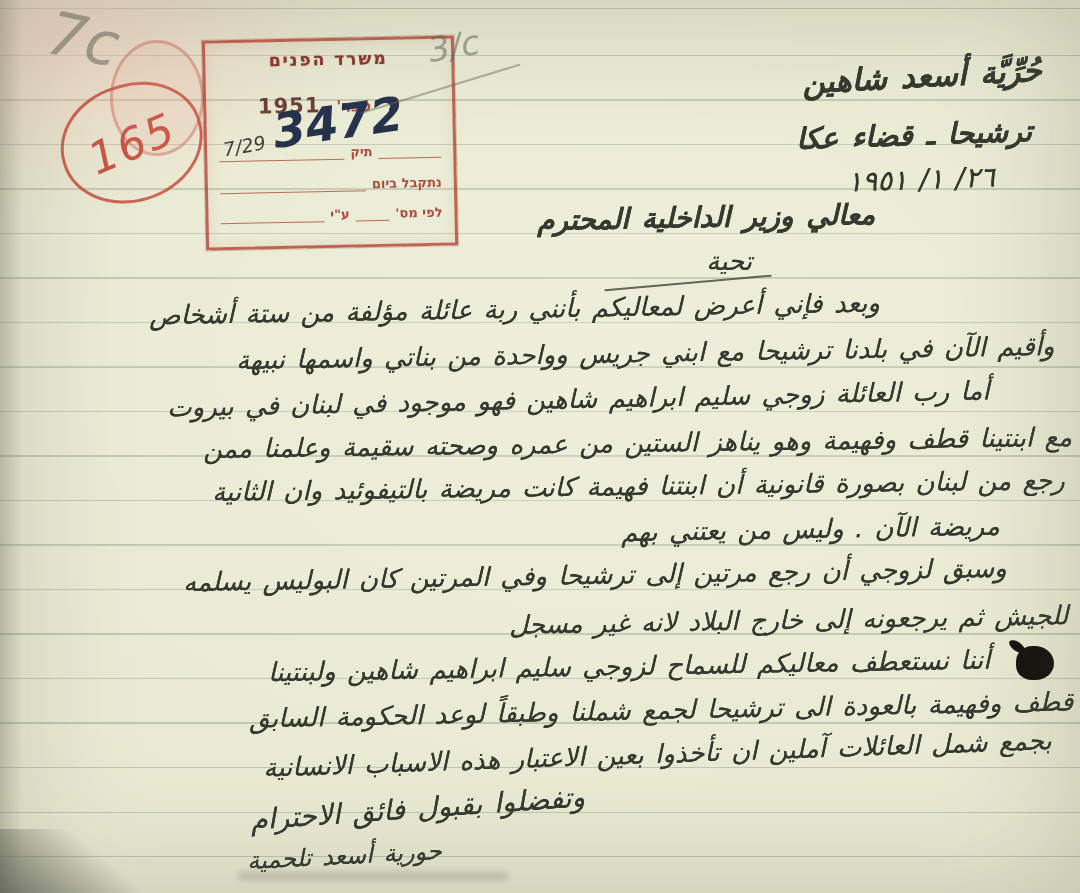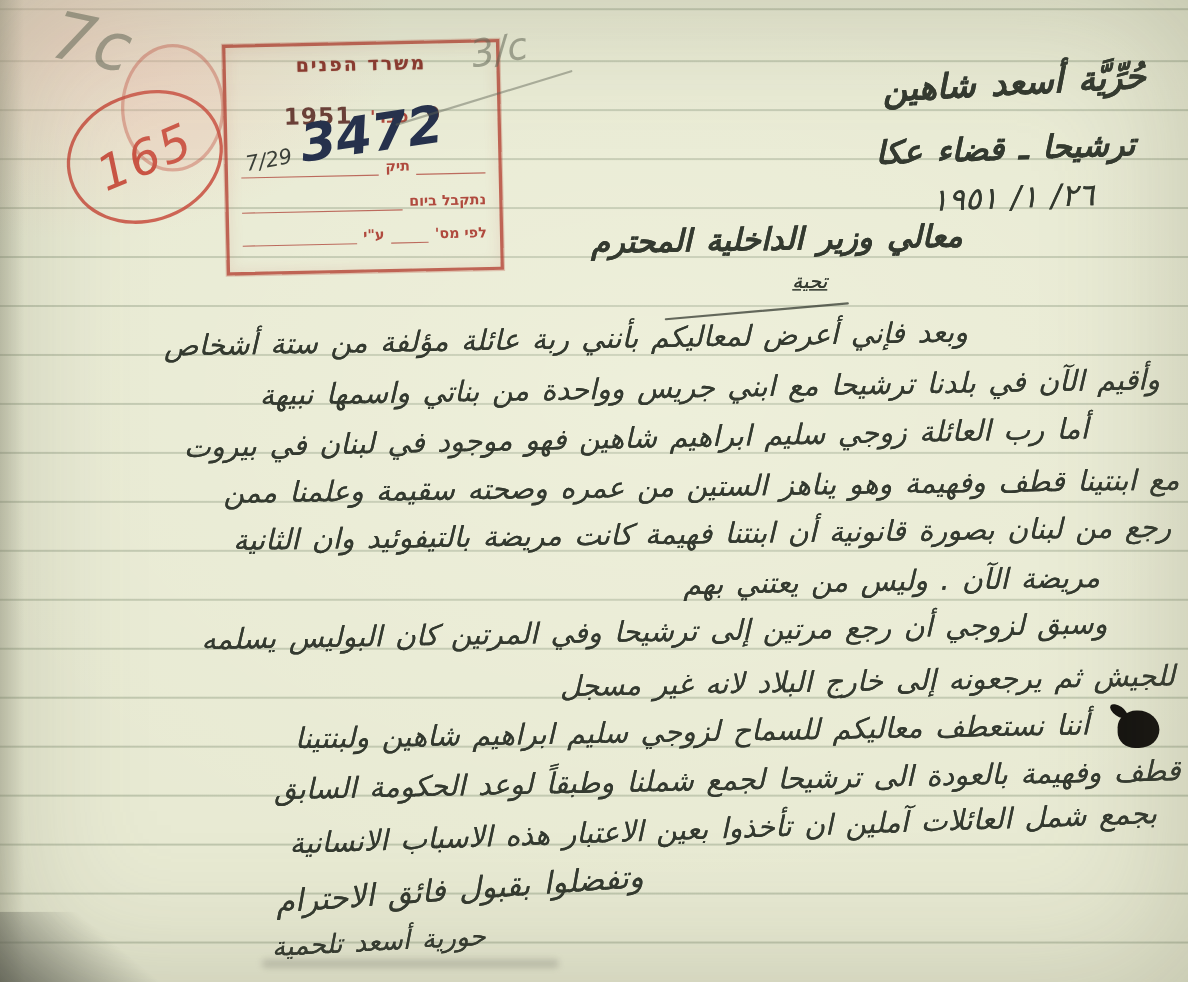--- a/index.html
+++ b/index.html
@@ -127,21 +127,21 @@
   </div>
 
   <div class="pencil" style="left:428px;top:26px;font-size:34px;transform:rotate(-10deg);">3/c</div>
   <div class="swash" style="left:356px;top:88px;width:168px;transform:rotate(-17deg);"></div>
 
   <div class="hand" style="top:58px;right:38px;font-size:31px;transform:rotate(-3deg);font-weight:bold;">حُرِّيَّة أسعد شاهين</div>
   <div class="hand" style="top:118px;right:48px;font-size:29px;transform:rotate(-2deg);font-weight:bold;">ترشيحا ـ قضاء عكا</div>
   <div class="hand" style="top:163px;right:85px;font-size:28px;transform:rotate(-2deg);">٢٦/ ١/ ١٩٥١</div>
 
   <div class="hand" style="top:201px;right:205px;font-size:28px;font-weight:bold;transform:rotate(-1deg);">معالي وزير الداخلية المحترم</div>
-  <div class="hand" style="top:246px;right:328px;font-size:18px;text-decoration:underline;">تحية</div>
+  <div class="hand" style="top:246px;right:328px;font-size:26px;">تحية</div>
   <div class="flourish" style="left:604px;top:282px;width:168px;transform:rotate(-5deg);"></div>
 
   <div class="hand" style="top:294px;right:200px;font-size:26px;transform:rotate(-1deg);">وبعد فإني أعرض لمعاليكم بأنني ربة عائلة مؤلفة من ستة أشخاص</div>
   <div class="hand" style="top:338px;right:25px;font-size:26px;transform:rotate(-1deg);">وأقيم الآن في بلدنا ترشيحا مع ابني جريس وواحدة من بناتي واسمها نبيهة</div>
   <div class="hand" style="top:384px;right:90px;font-size:26px;transform:rotate(-1.2deg);">أما رب العائلة زوجي سليم ابراهيم شاهين فهو موجود في لبنان في بيروت</div>
   <div class="hand" style="top:428px;right:8px;font-size:26px;transform:rotate(-0.8deg);">مع ابنتينا قطف وفهيمة وهو يناهز الستين من عمره وصحته سقيمة وعلمنا ممن</div>
   <div class="hand" style="top:471px;right:15px;font-size:26px;transform:rotate(-0.8deg);">رجع من لبنان بصورة قانونية أن ابنتنا فهيمة كانت مريضة بالتيفوئيد وان الثانية</div>
   <div class="hand" style="top:514px;right:80px;font-size:26px;transform:rotate(-1deg);">مريضة الآن . وليس من يعتني بهم</div>
   <div class="hand" style="top:560px;right:73px;font-size:26px;transform:rotate(-1deg);">وسبق لزوجي أن رجع مرتين إلى ترشيحا وفي المرتين كان البوليس يسلمه</div>
   <div class="hand" style="top:605px;right:12px;font-size:26px;transform:rotate(-1deg);">للجيش ثم يرجعونه إلى خارج البلاد لانه غير مسجل</div>

